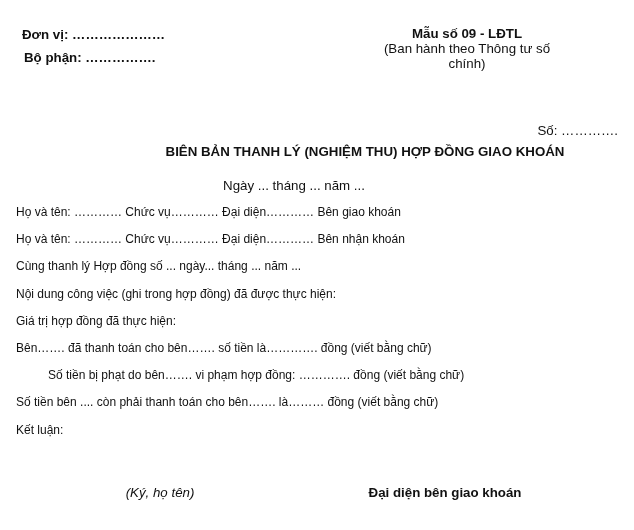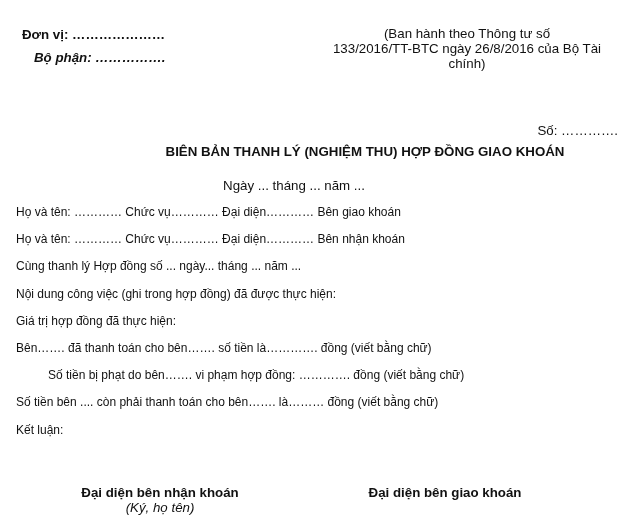--- a/index.html
+++ b/index.html
@@ -12,45 +12,44 @@
   .italic { font-style: italic; }
   .center { text-align: center; }
   .line { position: absolute; left: 16px; white-space: nowrap; font-size: 12px; }
 </style>
 </head>
 <body>
 
 <div>
 
   <div class="abs bold" style="left:22px; top:27px;">Đơn vị: …………………</div>
-  <div class="abs bold" style="left:34px; top:50px;font-style:italic;">Bộ phận: …………….</div>
+  <div class="abs bold" style="left:24px; top:50px;">Bộ phận: …………….</div>
 
   <div class="abs center" style="left:300px; width:334px; top:26px;">
+    <div class="bold">Mẫu số 09 - LĐTL</div>
     <div>(Ban hành theo Thông tư số</div>
-    <div>133/2016/TT-BTC ngày 26/8/2016 của Bộ Tài</div>
     <div>chính)</div>
   </div>
 
   <div class="abs" style="right:16px; top:123px;">Số: ………….</div>
 
   <div class="abs bold center" style="left:0; width:634px; top:144px;padding-left:48px;">BIÊN BẢN THANH LÝ (NGHIỆM THU) HỢP ĐỒNG GIAO KHOÁN</div>
 
   <div class="abs center" style="left:0; width:588px; top:178px;">Ngày ... tháng ... năm ...</div>
 
   <div class="line" style="top:205px;">Họ và tên: ………… Chức vụ………… Đại diện………… Bên giao khoán</div>
   <div class="line" style="top:232px;">Họ và tên: ………… Chức vụ………… Đại diện………… Bên nhận khoán</div>
   <div class="line" style="top:259px;">Cùng thanh lý Hợp đồng số ... ngày... tháng ... năm ...</div>
   <div class="line" style="top:287px;">Nội dung công việc (ghi trong hợp đồng) đã được thực hiện:</div>
   <div class="line" style="top:314px;">Giá trị hợp đồng đã thực hiện:</div>
   <div class="line" style="top:341px;">Bên……. đã thanh toán cho bên……. số tiền là…………. đồng (viết bằng chữ)</div>
   <div class="line" style="top:368px;margin-left:32px;">Số tiền bị phạt do bên……. vi phạm hợp đồng: …………. đồng (viết bằng chữ)</div>
   <div class="line" style="top:395px;">Số tiền bên .... còn phải thanh toán cho bên……. là……… đồng (viết bằng chữ)</div>
   <div class="line" style="top:423px;text-align:right;">Kết luận:</div>
 
   <div class="abs center" style="left:40px; width:240px; top:485px;">
-    <div class="bold">Đại diện bên nhận khoán</div>
     <div class="italic">(Ký, họ tên)</div>
   </div>
   <div class="abs center" style="left:320px; width:250px; top:485px;">
     <div class="bold">Đại diện bên giao khoán</div>
   </div>
 
 </div>
 
 </body></html>

